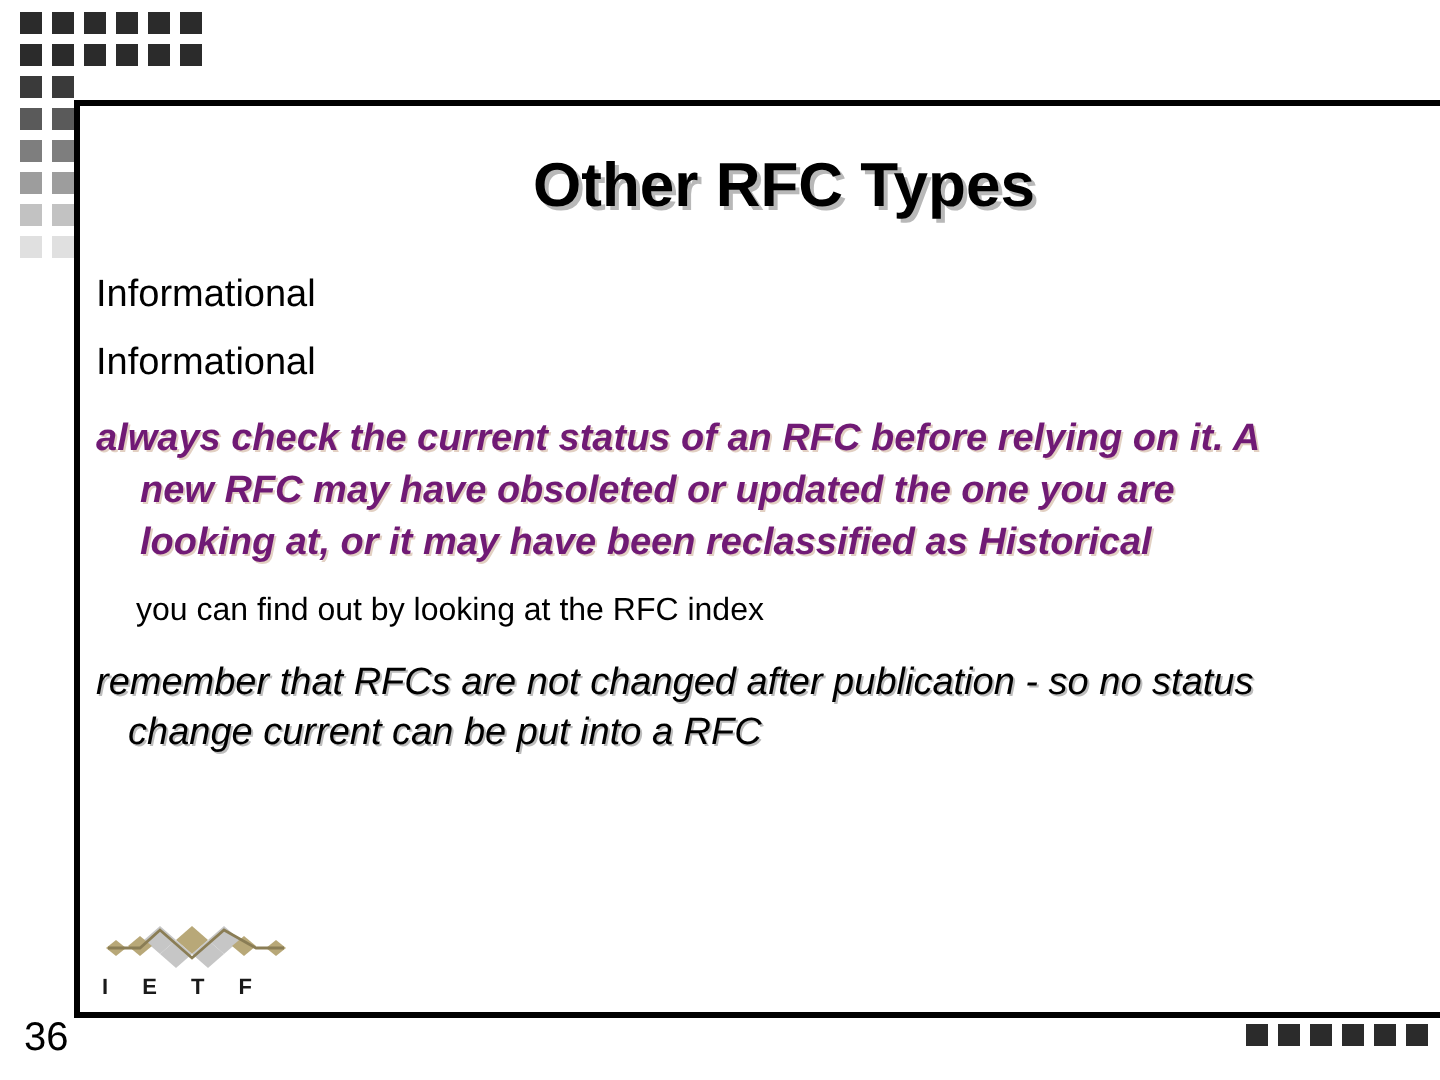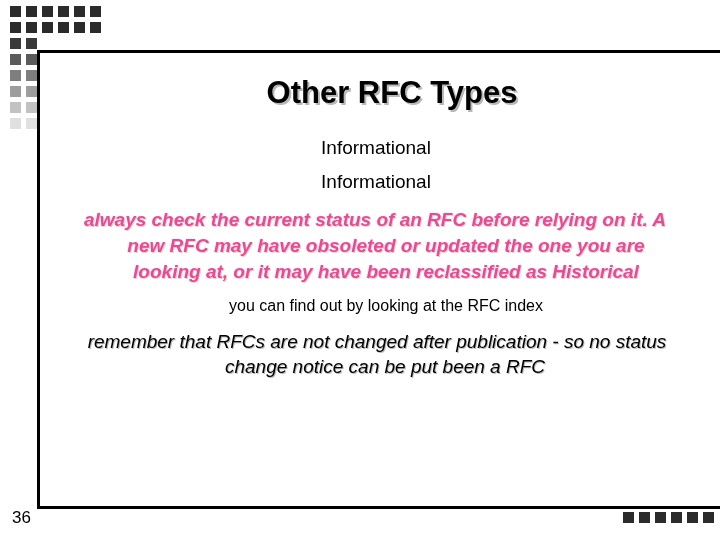--- a/index.html
+++ b/index.html
@@ -47,40 +47,39 @@
     font-weight: bold;
     color: #000000;
     letter-spacing: 0px;
     text-shadow: 2px 2px 0 #b8b8b8;
     white-space: nowrap;
   }
 
   
   #body-content {
     position: absolute;
-    left: 34px;
+    left: 8px;
     top: 78px;
     width: 604px;
-    text-align: center;
   }
 
   .plain-item {
     font-size: 19px;
     line-height: 34px;
     color: #000000;
     white-space: nowrap;
   }
 
   #emphasis-paragraph {
     margin-top: 8px;
     font-size: 19px;
     line-height: 26px;
     font-weight: bold;
     font-style: italic;
-    color: #ec4899;
+    color: #701a75;
     text-shadow: 1px 1px 0 rgba(190,150,120,0.45);
     padding-left: 22px;
     text-indent: -22px;
     width: 580px;
   }
 
   #note-line {
     margin-top: 12px;
     margin-left: 20px;
     font-size: 16px;
@@ -116,21 +115,21 @@
     letter-spacing: 7px;
     margin-top: 1px;
     padding-left: 3px;
   }
 
   
   #page-number {
     position: absolute;
     left: 12px;
     top: 508px;
-    font-size: 17px;
+    font-size: 20px;
     color: #000000;
   }
 </style>
 </head>
 <body>
 
 <div id="top-left-dot-grid">
     <div class="dot" style="background: rgb(43, 43, 43); top: 6px; left: 10px;"></div>
     <div class="dot" style="background: rgb(43, 43, 43); top: 6px; left: 26px;"></div>
     <div class="dot" style="background: rgb(43, 43, 43); top: 6px; left: 42px;"></div>
@@ -190,20 +189,40 @@
 
   <div id="body-content">
 
     <div class="plain-item">Informational</div>
     <div class="plain-item">Informational</div>
 
     <div id="emphasis-paragraph">always check the current status of an RFC before relying on it. A new RFC may have obsoleted or updated the one you are looking at, or it may have been reclassified as Historical</div>
 
     <div id="note-line">you can find out by looking at the RFC index</div>
 
-    <div id="closing-paragraph">remember that RFCs are not changed after publication - so no status change notice can be put been a RFC</div>
-
-  </div>
-
+    <div id="closing-paragraph">remember that RFCs are not changed after publication - so no status change current can be put into a RFC</div>
+
+  </div>
+
+  <div id="ietf-logo">
+    <svg id="ietf-logo-mark" width="100" height="26" viewBox="0 0 100 26">
+
+      <polygon points="5,13 10,9 15,13 10,17" fill="#b8a878"></polygon>
+      <polygon points="85,13 90,9 95,13 90,17" fill="#b8a878"></polygon>
+
+      <polygon points="24,9 32,2 40,9 32,16" fill="#c6c6c6"></polygon>
+      <polygon points="56,9 64,2 72,9 64,16" fill="#c6c6c6"></polygon>
+
+      <polygon points="40,9 48,2 56,9 48,16" fill="#b8a878"></polygon>
+      <polygon points="16,12 22,7 28,12 22,17" fill="#b8a878"></polygon>
+      <polygon points="68,12 74,7 80,12 74,17" fill="#b8a878"></polygon>
+
+      <polygon points="32,16 40,9 48,16 40,23" fill="#c6c6c6"></polygon>
+      <polygon points="48,16 56,9 64,16 56,23" fill="#c6c6c6"></polygon>
+
+      <polyline points="6,13 22,13 32,4 48,18 64,4 80,13 94,13" fill="none" stroke="#8a7d55" stroke-width="1.4"></polyline>
+    </svg>
+    <div id="ietf-logo-text">I E T F</div>
+  </div>
 
 </div>
 
 <div id="page-number">36</div>
 
 </body></html>

